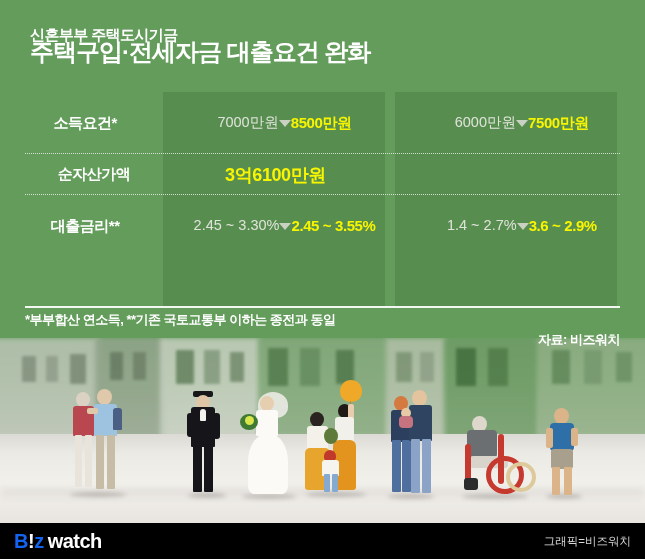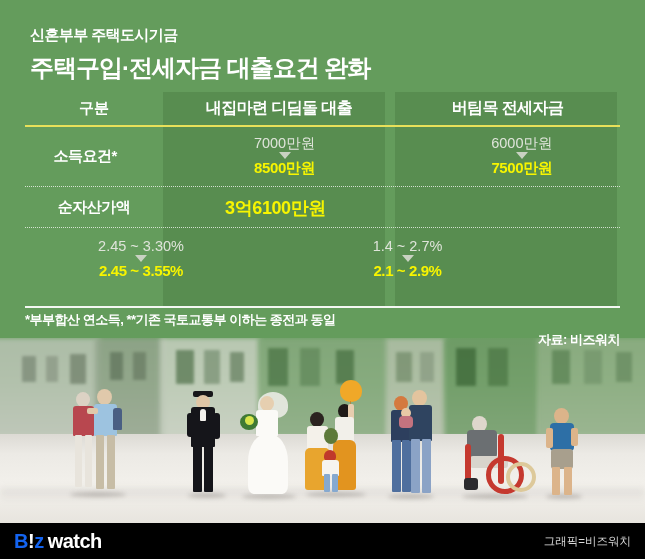--- a/index.html
+++ b/index.html
@@ -54,21 +54,21 @@
   .logo .z{color:#1464f0;}
   .logo .w{color:#ffffff;margin-left:4px;}
   .credit{color:#d9d9d9;font-size:11.5px;}
 
   
   .subtitle{
     position:absolute;left:30px;top:26px;color:#ffffff;font-size:15px;
     font-weight:bold;letter-spacing:-.6px;
   }
   .title{
-    position:absolute;left:30px;top:52px;color:#ffffff;font-size:24px;
+    position:absolute;left:30px;top:36px;color:#ffffff;font-size:24px;
     font-weight:bold;letter-spacing:-1px;
   }
 
   
   .table{position:absolute;left:25px;top:92px;width:595px;}
   .colshade{
     position:absolute;top:0;height:214px;background:rgba(28,70,24,.17);
   }
   .colshade.c1{left:138px;width:222px;}
   .colshade.c2{left:370px;width:222px;}
@@ -84,21 +84,21 @@
   .thead .cell-c1,.thead .cell-c2{color:#ffffff;font-weight:bold;font-size:16px;letter-spacing:-.6px;}
 
   .row{position:relative;display:flex;align-items:center;}
   .row.tall{height:62px;gap:38px;}
   .row.short{height:41px;}
   .dotted{
     position:absolute;left:0;bottom:0;width:595px;height:0;
     border-bottom:1.5px dotted rgba(255,255,255,.72);
   }
   .row .cell-label{font-size:15px;letter-spacing:-.5px;}
-  .stack{display:flex;flex-direction:column;align-items:center;justify-content:center;line-height:1.08;}
+  .stack{display:flex;flex-direction:row;align-items:center;justify-content:center;line-height:1.08;}
   .oldval{color:#dfe4da;font-size:14.5px;}
   .tri{
     width:0;height:0;border-left:6px solid transparent;border-right:6px solid transparent;
     border-top:7px solid #c9d2c2;margin:1px 0 1px 0;
   }
   .newval{color:#f7f500;font-size:15px;font-weight:bold;letter-spacing:-.4px;text-align:right;}
   .singleval{color:#f7f500;font-size:18px;font-weight:bold;letter-spacing:-.4px;}
 
   .whiteline{
     position:absolute;left:25px;top:306px;width:595px;height:2px;background:#ffffff;opacity:.92;
@@ -239,26 +239,20 @@
     </div>
   </div>
 
   <div class="subtitle">신혼부부 주택도시기금</div>
   <div class="title">주택구입·전세자금 대출요건 완화</div>
 
   <div class="table">
     <div class="colshade c1"></div>
     <div class="colshade c2"></div>
 
-    <div class="thead">
-      <div class="cell-label">구분</div>
-      <div class="cell-c1">내집마련 디딤돌 대출</div>
-      <div class="cell-c2">버팀목 전세자금</div>
-      <div class="yellowline"></div>
-    </div>
 
     <div class="row tall">
       <div class="cell-label">소득요건*</div>
       <div class="cell-c1">
         <div class="stack">
           <span class="oldval">7000만원</span>
           <span class="tri"></span>
           <span class="newval">8500만원</span>
         </div>
       </div>
@@ -274,32 +268,33 @@
 
     <div class="row short">
       <div class="cell-label">순자산가액</div>
       <div class="cell-c2">
         <span class="singleval">3억6100만원</span>
       </div>
       <div class="dotted"></div>
     </div>
 
     <div class="row tall">
+      <div class="cell-label">대출금리**</div>
       <div class="cell-c1">
         <div class="stack">
           <span class="oldval">2.45 ~ 3.30%</span>
           <span class="tri"></span>
           <span class="newval">2.45 ~ 3.55%</span>
         </div>
       </div>
       <div class="cell-c2">
         <div class="stack">
           <span class="oldval">1.4 ~ 2.7%</span>
           <span class="tri"></span>
-          <span class="newval">2.1 ~ 2.9%</span>
+          <span class="newval">3.6 ~ 2.9%</span>
         </div>
       </div>
     </div>
   </div>
 
   <div class="whiteline"></div>
 
   <div class="notes">
     <div class="note">*부부합산 연소득, **기존 국토교통부 이하는 종전과 동일</div>
     <div class="source">자료: 비즈워치</div>

